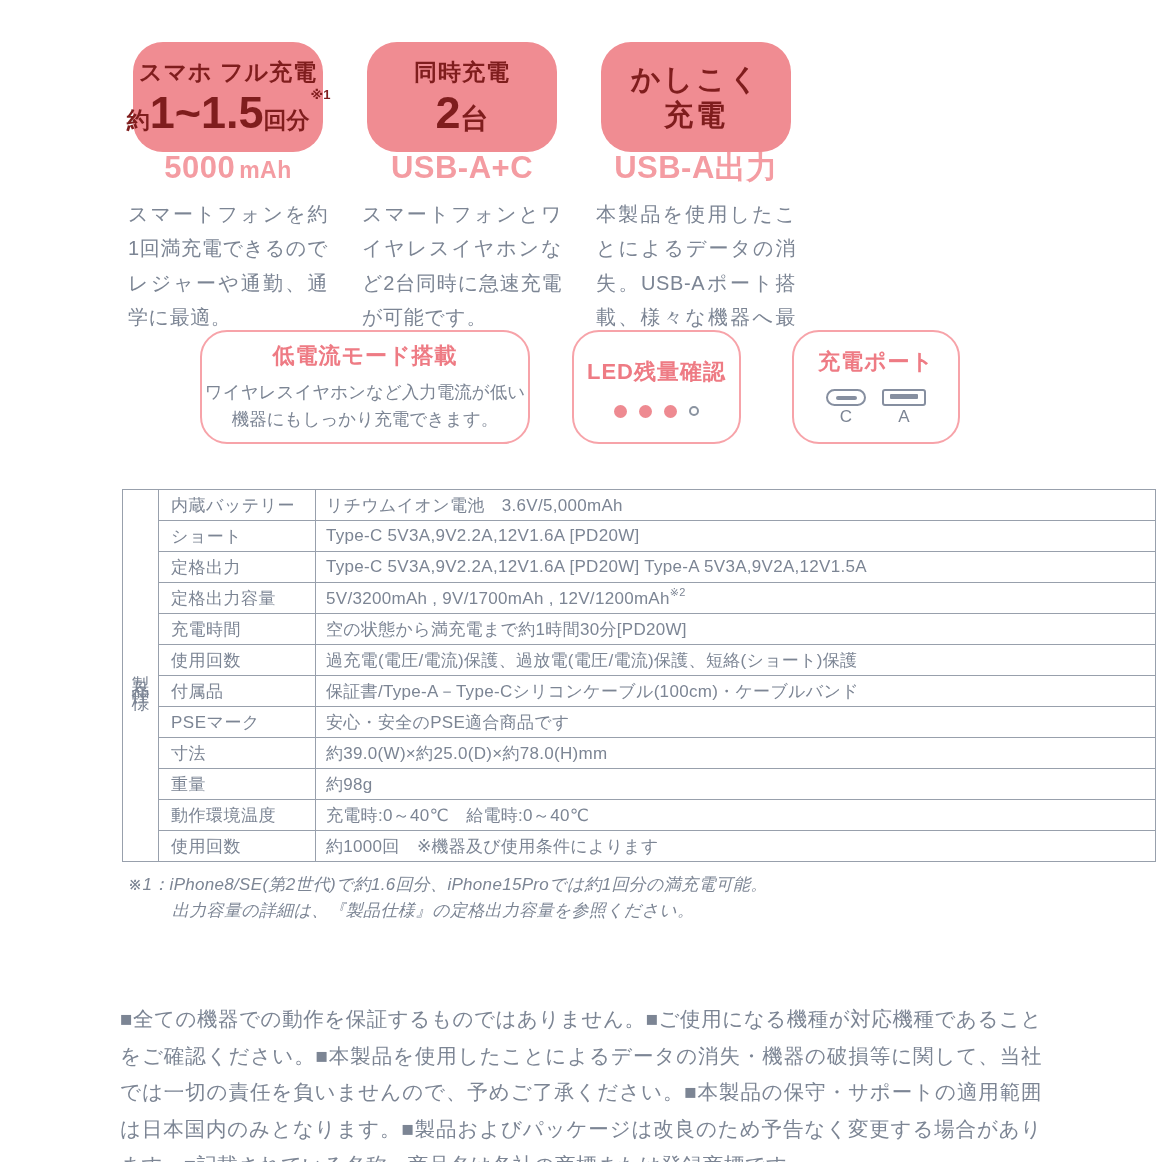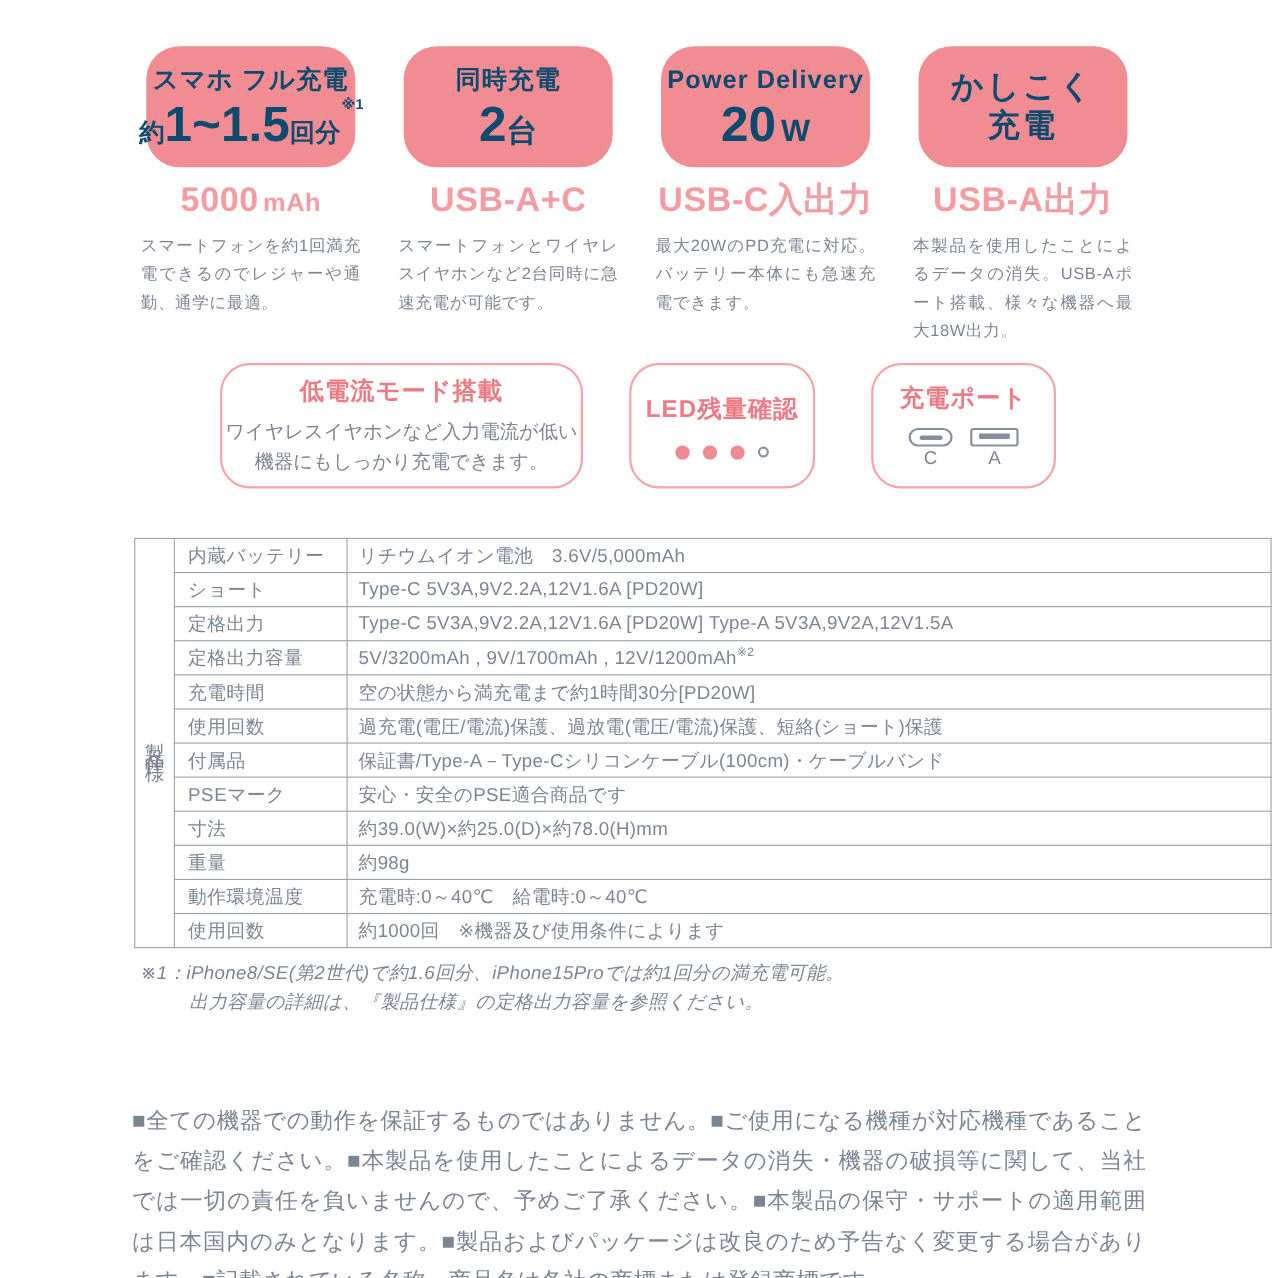--- a/index.html
+++ b/index.html
@@ -12,38 +12,38 @@
   .page { position: relative; width: 1162px; height: 1162px; background: #fff; }
 
   
   .features {
     position: absolute; left: 130px; top: 42px;
     display: flex; gap: 38px;
   }
   .feature { width: 196px; display: flex; flex-direction: column; align-items: center; }
   .badge {
     width: 190px; height: 110px; border-radius: 30px;
-    background: #f08c92; color: #0c4a6e;
+    background: #f08c92; color: #7f1d1d;
     display: flex; flex-direction: column; align-items: center; justify-content: center;
     text-align: center; flex: none;
   }
   .badge-line1 { font-size: 23px; font-weight: bold; letter-spacing: 1px; line-height: 1.25; }
   .badge-line1.lg { font-size: 29px; letter-spacing: 3px; }
   .badge-line2 { font-weight: bold; line-height: 1.05; position: relative; white-space: nowrap; margin-top: 2px; }
   .badge-line2 .big { font-size: 45px; }
   .badge-line2 .sm { font-size: 23px; }
   .badge-line2 .md { font-size: 28px; }
   .badge-sup { font-size: 13px; font-weight: bold; position: relative; top: -22px; left: 1px; }
   .feature-sub {
-    margin-top: 14px; color: #f49ca2; font-weight: bold;
+    color: #f49ca2; font-weight: bold;
     font-size: 31px; letter-spacing: 0.5px; white-space: nowrap; line-height: 1;
   }
   .feature-sub .unit { font-size: 23px; margin-left: 4px; }
   .feature-desc {
-    margin-top: 14px; width: 200px; font-size: 15px; line-height: 1.72;
+    margin-top: 14px; width: 200px; font-size: 20px; line-height: 1.72;
     color: #7c8594; letter-spacing: 0.6px; text-align: justify;
   }
 
   
   .fbox {
     position: absolute; top: 330px; height: 114px;
     border: 2.5px solid #f7a3a9; border-radius: 27px; background: #fff;
     display: flex; flex-direction: column; align-items: center; justify-content: center;
     text-align: center;
   }
@@ -109,28 +109,20 @@
 
     <div class="feature">
       <div class="badge">
         <div class="badge-line1">同時充電</div>
         <div class="badge-line2"><span class="big">2</span><span class="md">台</span></div>
       </div>
       <div class="feature-sub">USB-A+C</div>
       <div class="feature-desc">スマートフォンとワイヤレスイヤホンなど2台同時に急速充電が可能です。</div>
     </div>
 
-    <div class="feature">
-      <div class="badge">
-        <div class="badge-line1">Power Delivery</div>
-        <div class="badge-line2"><span class="big">20</span> <span class="md">W</span></div>
-      </div>
-      <div class="feature-sub">USB-C入出力</div>
-      <div class="feature-desc">最大20WのPD充電に対応。バッテリー本体にも急速充電できます。</div>
-    </div>
 
     <div class="feature">
       <div class="badge">
         <div class="badge-line1 lg">かしこく</div>
         <div class="badge-line1 lg">充電</div>
       </div>
       <div class="feature-sub">USB-A出力</div>
       <div class="feature-desc">本製品を使用したことによるデータの消失。USB-Aポート搭載、様々な機器へ最大18W出力。</div>
     </div>
   </div>

